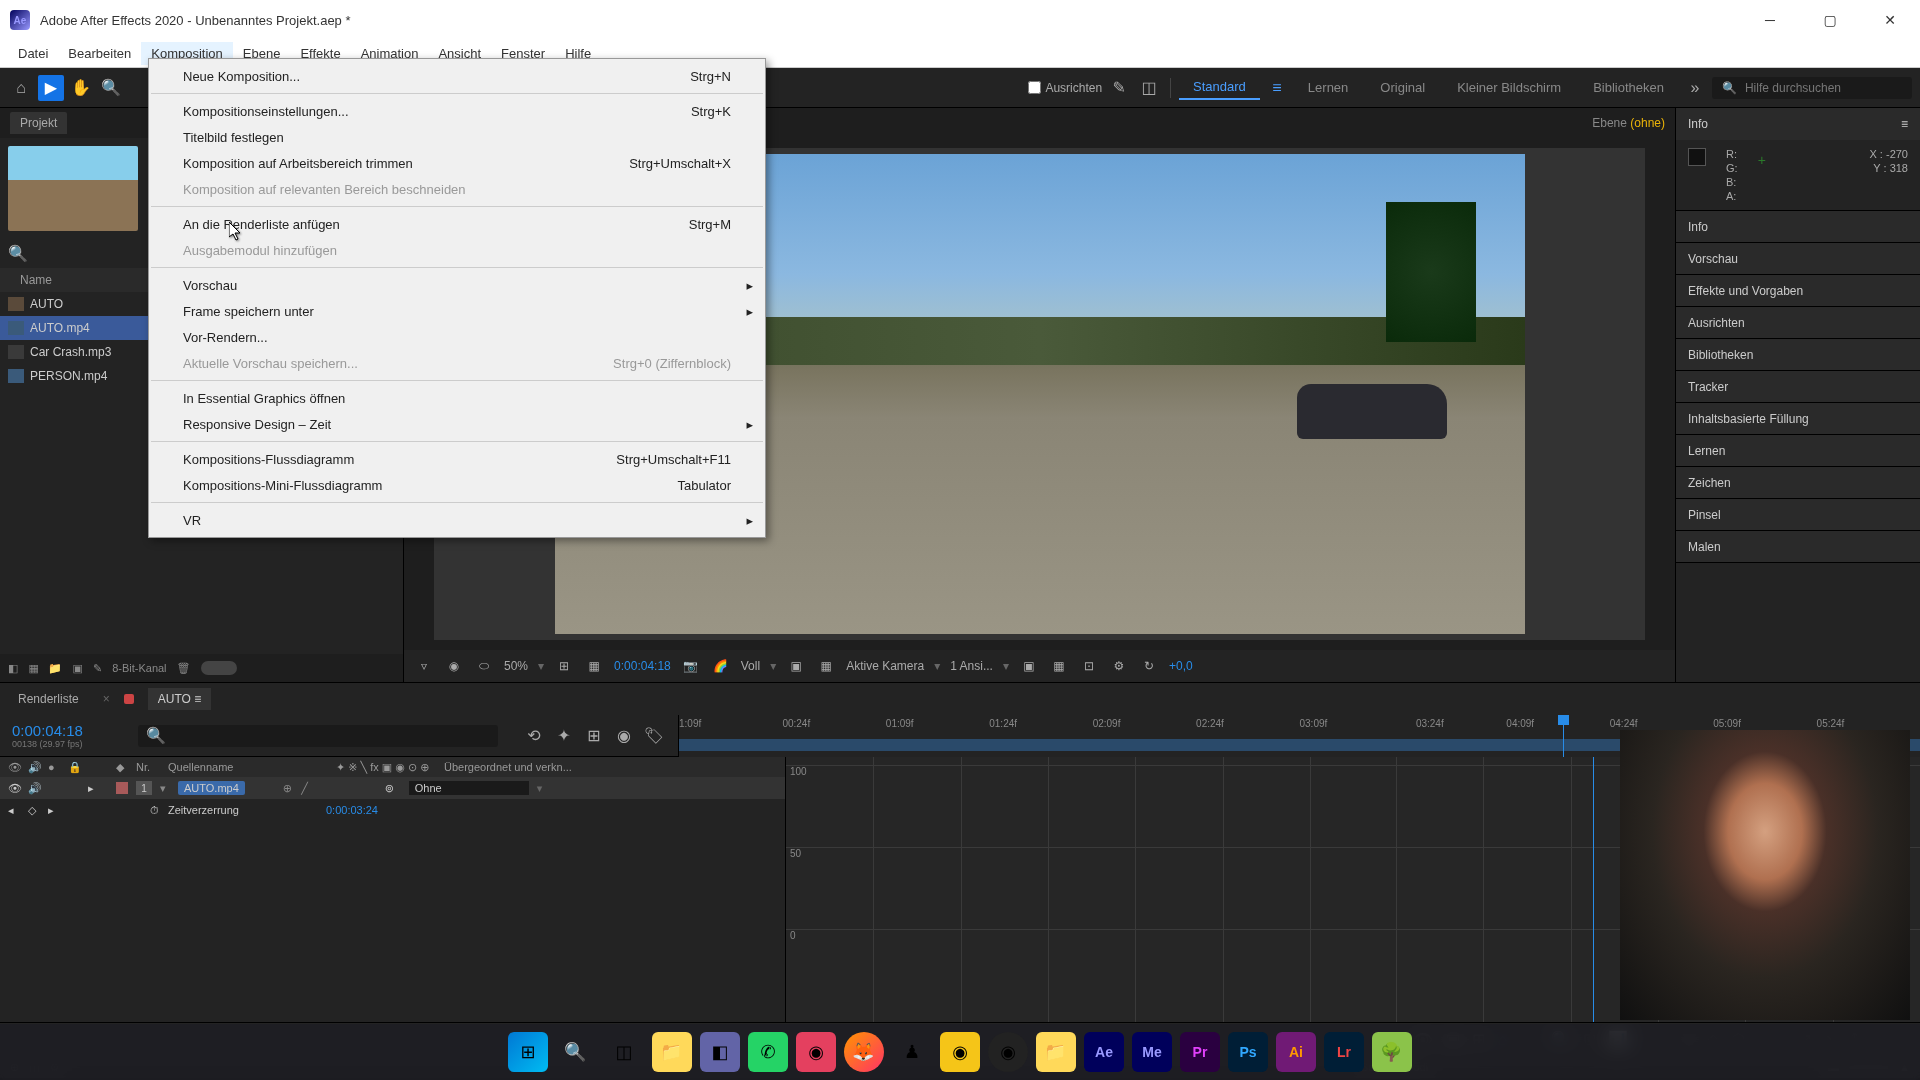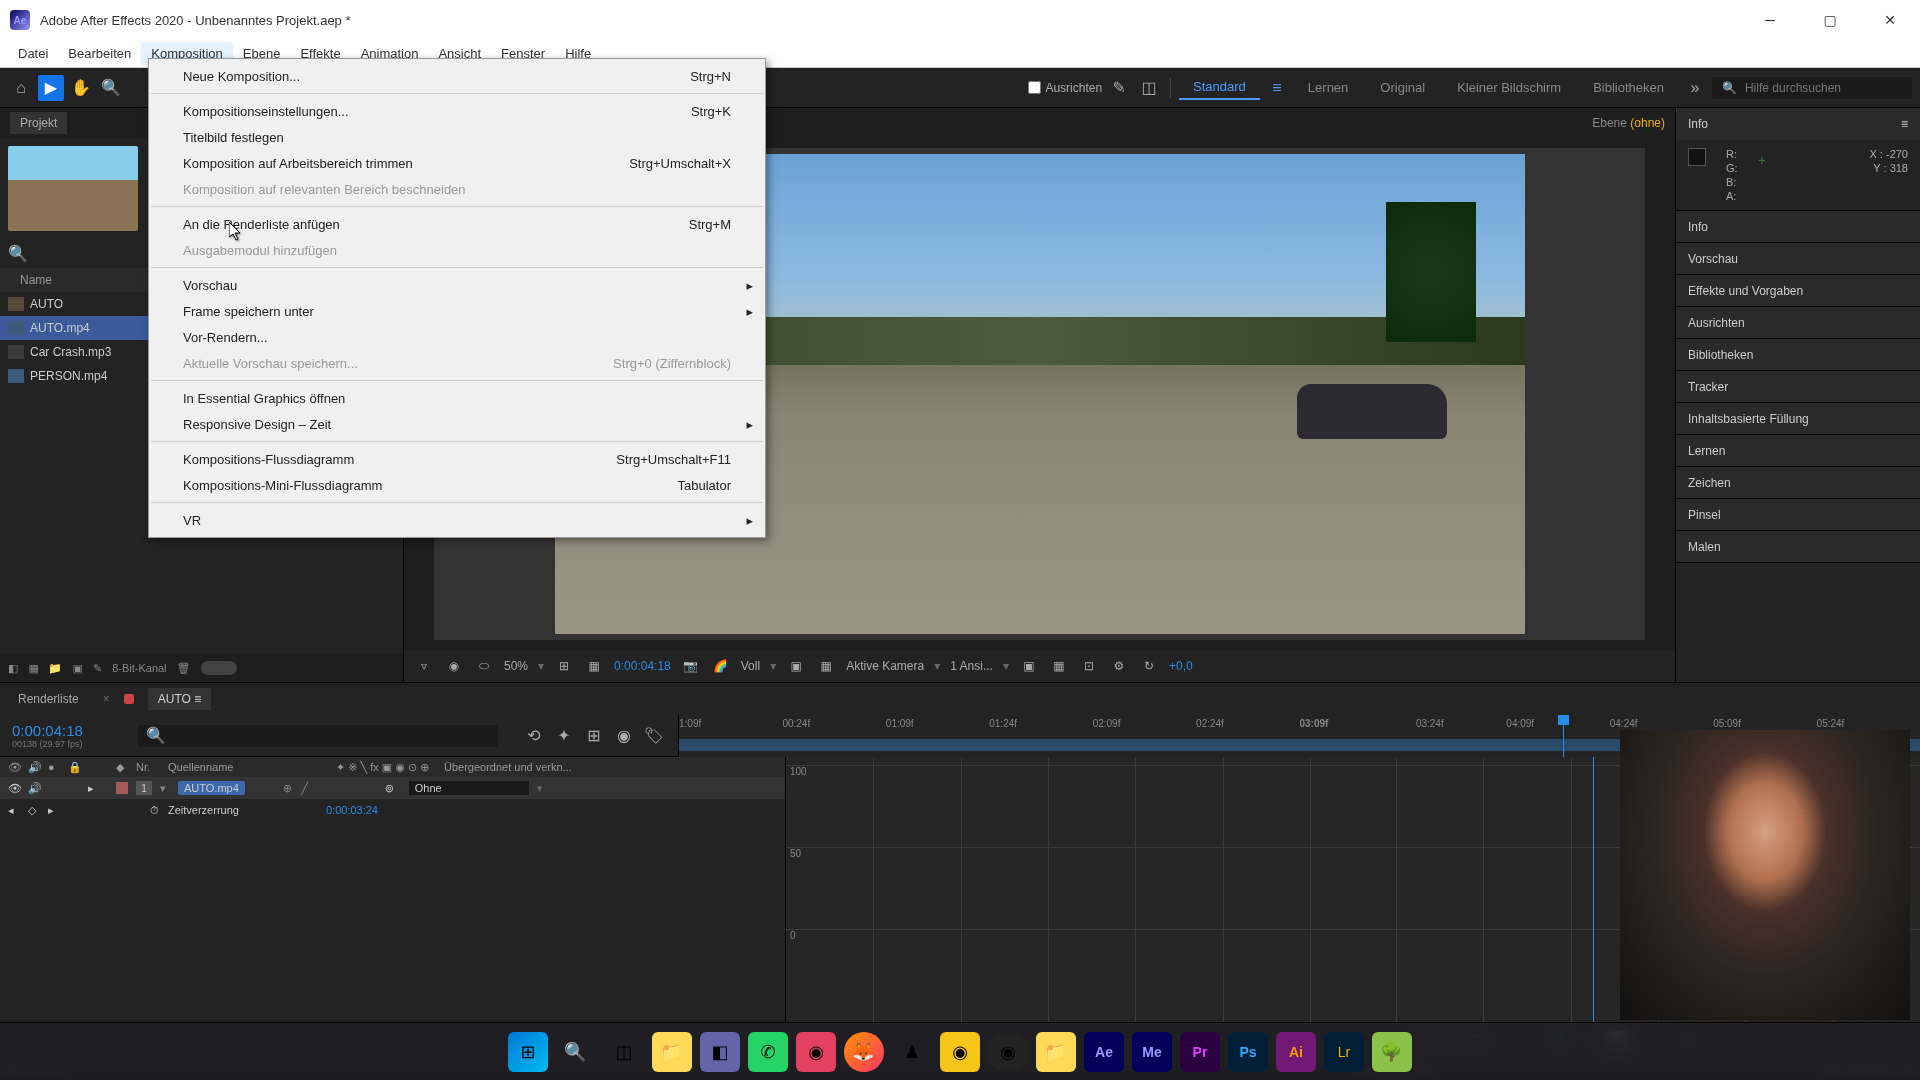--- a/index.html
+++ b/index.html
@@ -340,21 +340,21 @@
       <div class="ti">🏷</div>
     </div>
     <div class="ruler">
       <div class="marks" id="ruler-marks">
           <div class="mark" style="left: 0%;">1:09f</div>
           <div class="mark" style="left: 8.33333%;">00:24f</div>
           <div class="mark" style="left: 16.6667%;">01:09f</div>
           <div class="mark" style="left: 25%;">01:24f</div>
           <div class="mark" style="left: 33.3333%;">02:09f</div>
           <div class="mark" style="left: 41.6667%;">02:24f</div>
-          <div class="mark" style="left: 50%; font-weight: bold;">03:09f</div>
+          <div class="mark" style="left: 50%;">03:09f</div>
           <div class="mark" style="left: 58.3333%; padding-left: 13px;">03:24f</div>
           <div class="mark" style="left: 66.6667%;">04:09f</div>
           <div class="mark" style="left: 75%;">04:24f</div>
           <div class="mark" style="left: 83.3333%;">05:09f</div>
           <div class="mark" style="left: 91.6667%;">05:24f</div>
         </div>
       <div class="track"></div>
       <div class="playhead" style="left:71.2%"></div>
     </div>
   </div>
@@ -539,15 +539,15 @@
   <div class="tbicon" style="background:linear-gradient(135deg,#ff9500,#ff3366);border-radius:50%">🦊</div>
   <div class="tbicon">♟</div>
   <div class="tbicon" style="background:#f5c518">◉</div>
   <div class="tbicon" style="background:#222;border-radius:50%">◉</div>
   <div class="tbicon" style="background:#ffd95a">📁</div>
   <div class="tbicon" style="background:#00005b;color:#9999ff;font-weight:bold;font-size:14px">Ae</div>
   <div class="tbicon" style="background:#00005b;color:#9999ff;font-weight:bold;font-size:14px">Me</div>
   <div class="tbicon" style="background:#2a0040;color:#e040fb;font-weight:bold;font-size:14px">Pr</div>
   <div class="tbicon" style="background:#001e36;color:#31a8ff;font-weight:bold;font-size:14px">Ps</div>
   <div class="tbicon" style="background:#701a75;color:#ff9a00;font-weight:bold;font-size:14px">Ai</div>
-  <div class="tbicon" style="background:#001e36;color:#eab308;font-weight:normal;font-size:14px">Lr</div>
+  <div class="tbicon" style="background:#001e36;color:#ef4444;font-weight:bold;font-size:14px">Lr</div>
   <div class="tbicon" style="background:#8bc34a">🌳</div>
 </div>
 
 </body></html>

